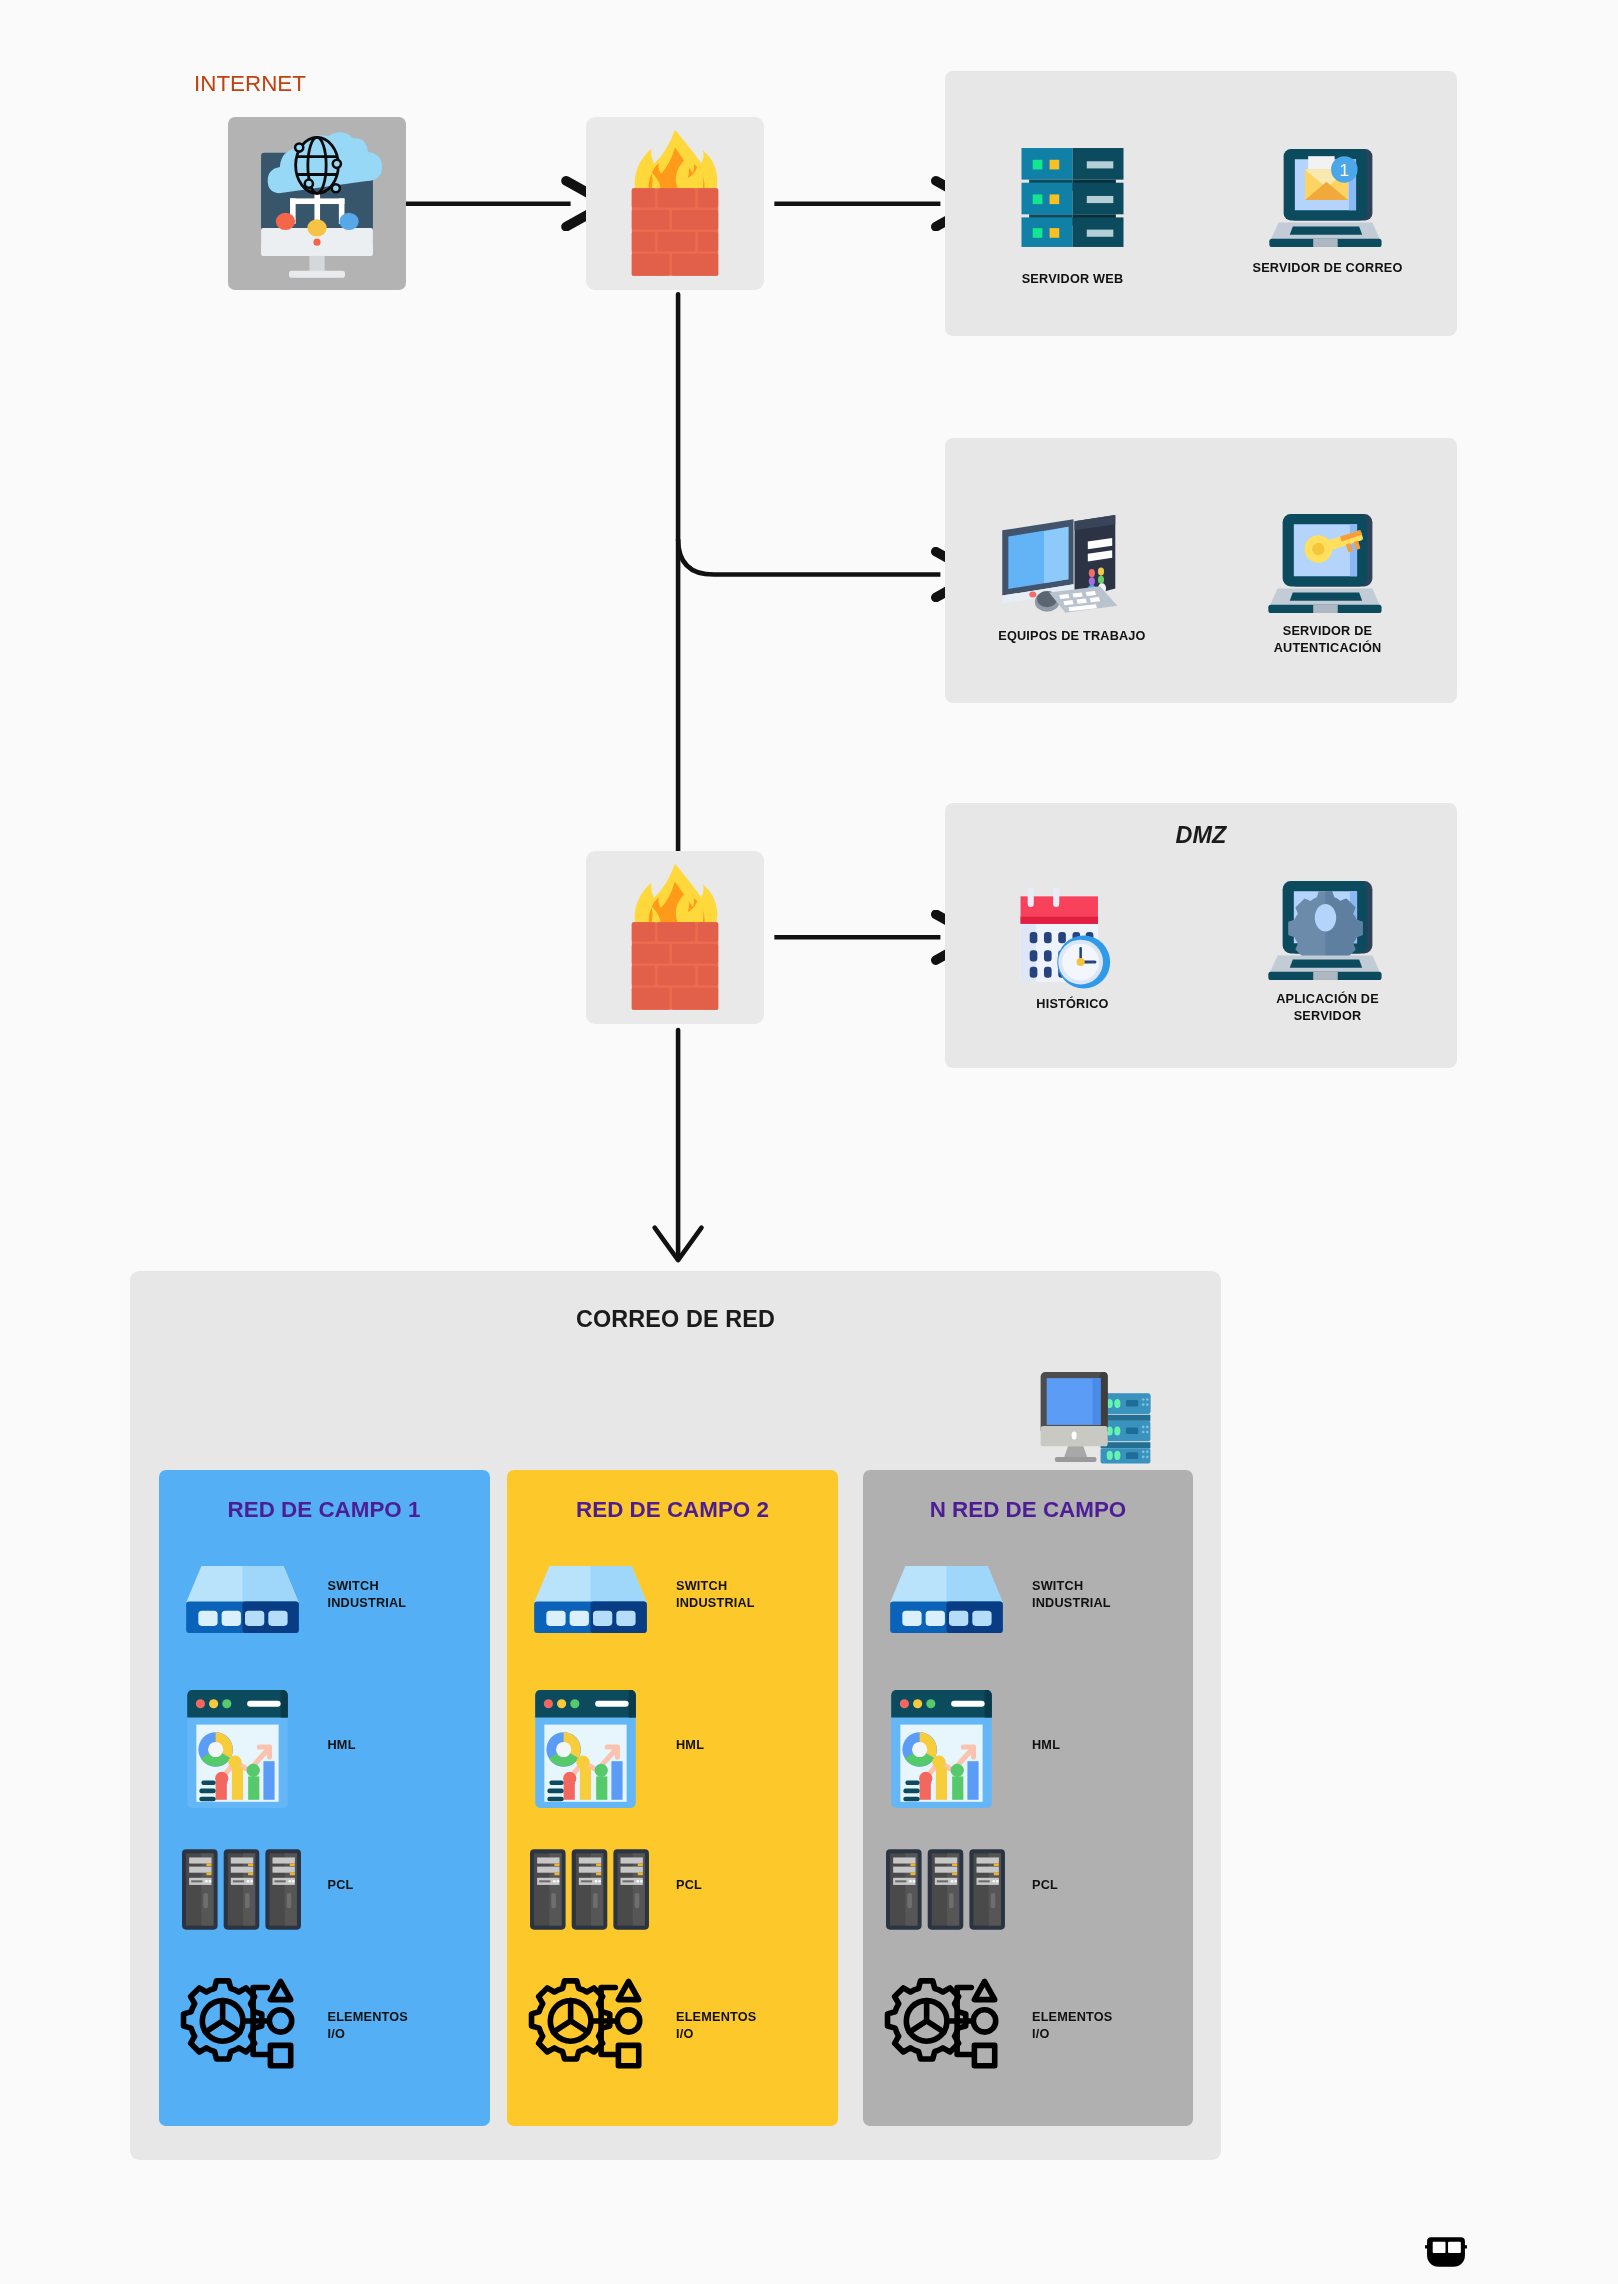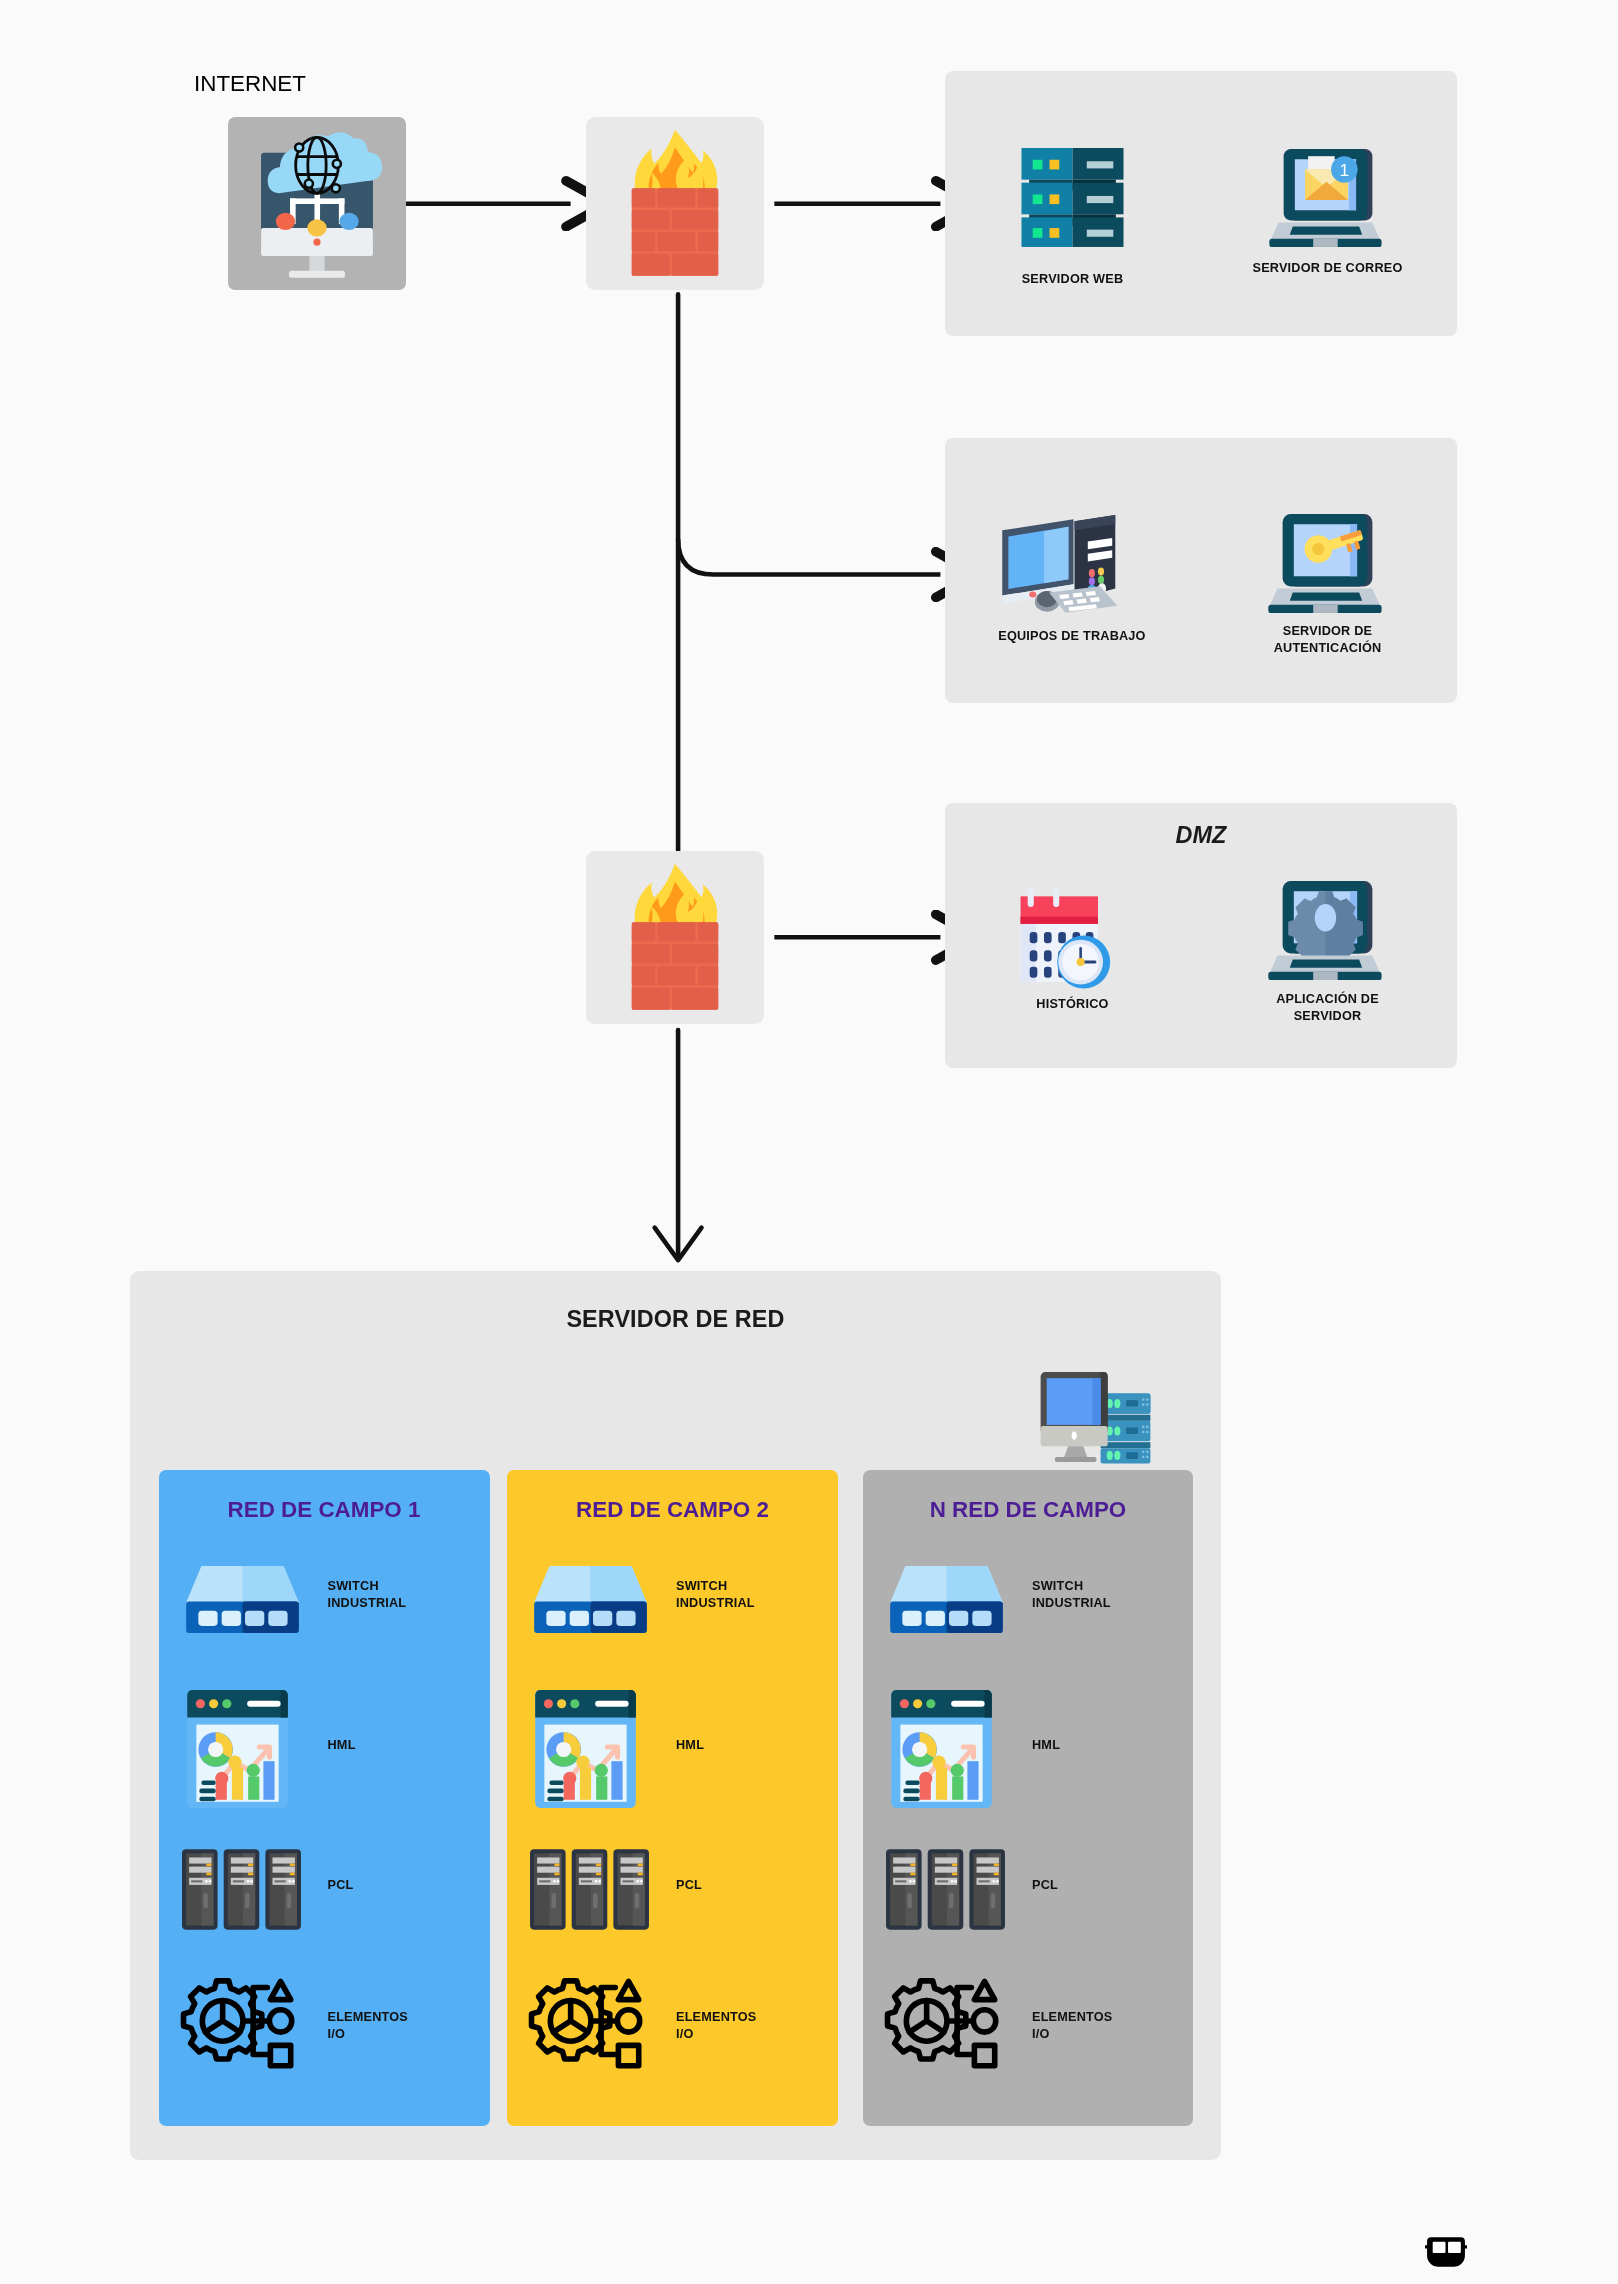--- a/index.html
+++ b/index.html
@@ -29,21 +29,21 @@
     font-size:12.7px;
     font-weight:700;
     color:#111;
     text-align:center;
     line-height:1.32;
     letter-spacing:0.2px;
   }
   .internet-title{
     font-size:22.4px;
     font-weight:400;
-    color:#000000;
+    color:#c2410c;
     text-align:center;
     white-space:nowrap;
   }
   .card-title{
     font-size:22.4px;
     font-weight:700;
     color:#4c1d95;
     text-align:center;
     white-space:nowrap;
   }
@@ -381,21 +381,21 @@
         <rect x="34" y="182" width="222" height="16" rx="5" fill="#0c4a5e"></rect>
         <rect x="122" y="182" width="48" height="16" fill="#aeb8c2"></rect>
       </svg>
       <div class="node-label" style="margin-top:10.2px;white-space:pre-line;">APLICACIÓN DE
 SERVIDOR</div>
     </div>
   </div>
 
   <div class="abs control-panel" style="left:130px;top:1271px;width:1091px;height:889px;">
 
-    <div class="zone-title" style="padding-top:35px;">SERVIDOR DE RED</div>
+    <div class="zone-title" style="padding-top:35px;">CORREO DE RED</div>
 
     <div class="abs" style="left:889px;top:97px;width:153px;">
       <svg width="153" height="94" viewBox="0 0 300 185" style="margin:0 auto;display:block;">
 
         <g>
           <rect x="160" y="50" width="98" height="40" rx="4" fill="#2d88b8"></rect>
           <rect x="160" y="50" width="98" height="40" rx="4" fill="#3a92bf"></rect>
           <ellipse cx="178" cy="70" rx="6" ry="9" fill="#63f5b0"></ellipse>
           <ellipse cx="193" cy="70" rx="6" ry="9" fill="#63f5b0"></ellipse>
           <rect x="210" y="63" width="24" height="13" rx="3" fill="#1d6d96"></rect>

